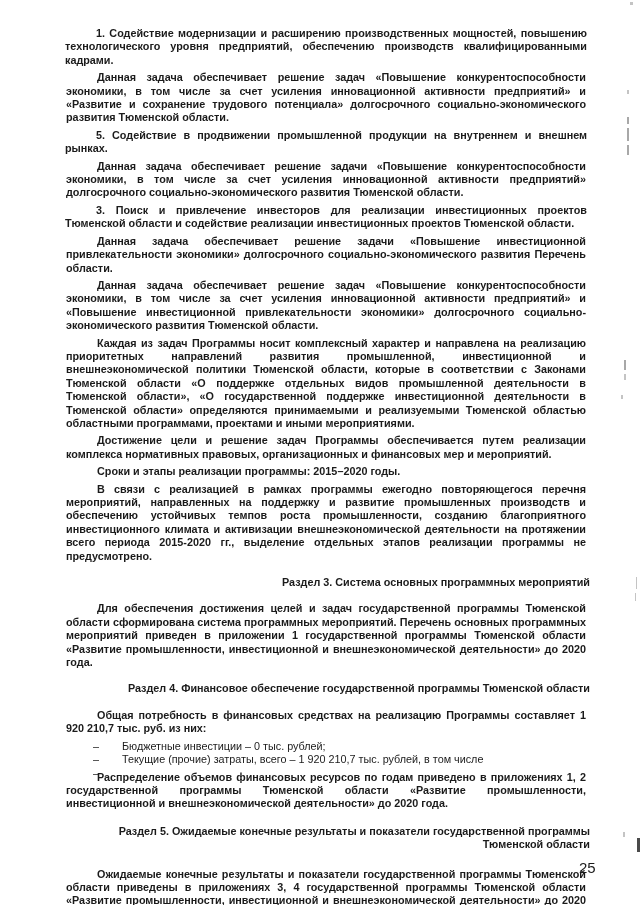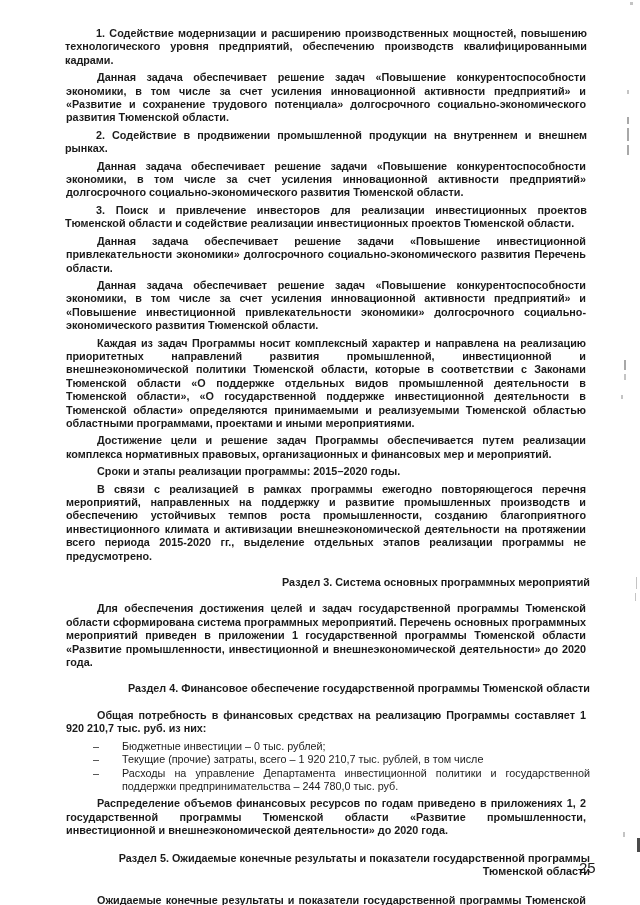--- a/index.html
+++ b/index.html
@@ -74,21 +74,21 @@
   .artifact.faint { background: #c4c4c4; }
 </style>
 </head>
 <body>
 
 <div class="page">
   <div class="doc">
 
     <p class="bold-para">1. Содействие модернизации и расширению производственных мощностей, повышению технологического уровня предприятий, обеспечению производств квалифицированными кадрами.</p>
     <p class="para">Данная задача обеспечивает решение задач «Повышение конкурентоспособности экономики, в том числе за счет усиления инновационной активности предприятий» и «Развитие и сохранение трудового потенциала» долгосрочного социально-экономического развития Тюменской области.</p>
-    <p class="bold-para">2. Содействие в продвижении промышленной продукции на внутреннем и внешнем рынках.</p>
+    <p class="bold-para">5. Содействие в продвижении промышленной продукции на внутреннем и внешнем рынках.</p>
     <p class="para">Данная задача обеспечивает решение задачи «Повышение конкурентоспособности экономики, в том числе за счет усиления инновационной активности предприятий» долгосрочного социально-экономического развития Тюменской области.</p>
     <p class="bold-para">3. Поиск и привлечение инвесторов для реализации инвестиционных проектов Тюменской области и содействие реализации инвестиционных проектов Тюменской области.</p>
     <p class="para">Данная задача обеспечивает решение задачи «Повышение инвестиционной привлекательности экономики» долгосрочного социально-экономического развития Перечень области.</p>
     <p class="para">Данная задача обеспечивает решение задач «Повышение конкурентоспособности экономики, в том числе за счет усиления инновационной активности предприятий» и «Повышение инвестиционной привлекательности экономики» долгосрочного социально-экономического развития Тюменской области.</p>
     <p class="para">Каждая из задач Программы носит комплексный характер и направлена на реализацию приоритетных направлений развития промышленной, инвестиционной и внешнеэкономической политики Тюменской области, которые в соответствии с Законами Тюменской области «О поддержке отдельных видов промышленной деятельности в Тюменской области», «О государственной поддержке инвестиционной деятельности в Тюменской области» определяются принимаемыми и реализуемыми Тюменской областью областными программами, проектами и иными мероприятиями.</p>
     <p class="para">Достижение цели и решение задач Программы обеспечивается путем реализации комплекса нормативных правовых, организационных и финансовых мер и мероприятий.</p>
     <p class="para">Сроки и этапы реализации программы: 2015–2020 годы.</p>
     <p class="para">В связи с реализацией в рамках программы ежегодно повторяющегося перечня мероприятий, направленных на поддержку и развитие промышленных производств и обеспечению устойчивых темпов роста промышленности, созданию благоприятного инвестиционного климата и активизации внешнеэкономической деятельности на протяжении всего периода 2015-2020 гг., выделение отдельных этапов реализации программы не предусмотрено.</p>
 
     <p class="section-heading">Раздел 3. Система основных программных мероприятий</p>
@@ -100,21 +100,20 @@
     <div class="list-item">
       <span class="marker">–</span>
       <span>Бюджетные инвестиции – 0 тыс. рублей;</span>
     </div>
     <div class="list-item">
       <span class="marker">–</span>
       <span>Текущие (прочие) затраты, всего – 1 920 210,7 тыс. рублей, в том числе</span>
     </div>
     <div class="list-item">
       <span class="marker">–</span>
-      <span>Расходы на управление Департамента инвестиционной политики и государственной поддержки предпринимательства – 244 780,0 тыс. руб.</span>
     </div>
 
     <p class="para">Распределение объемов финансовых ресурсов по годам приведено в приложениях 1, 2 государственной программы Тюменской области «Развитие промышленности, инвестиционной и внешнеэкономической деятельности» до 2020 года.</p>
 
     <p class="section-heading-center">Раздел 5. Ожидаемые конечные результаты и показатели государственной программы Тюменской области</p>
     <p class="para">Ожидаемые конечные результаты и показатели государственной программы Тюменской области приведены в приложениях 3, 4 государственной программы Тюменской области «Развитие промышленности, инвестиционной и внешнеэкономической деятельности» до 2020 года.</p>
 
   </div>
 
   <div class="page-number">25</div>

